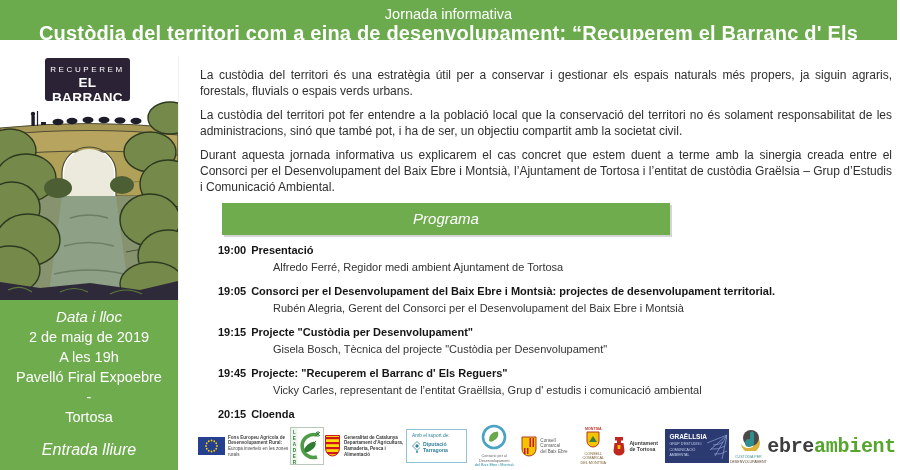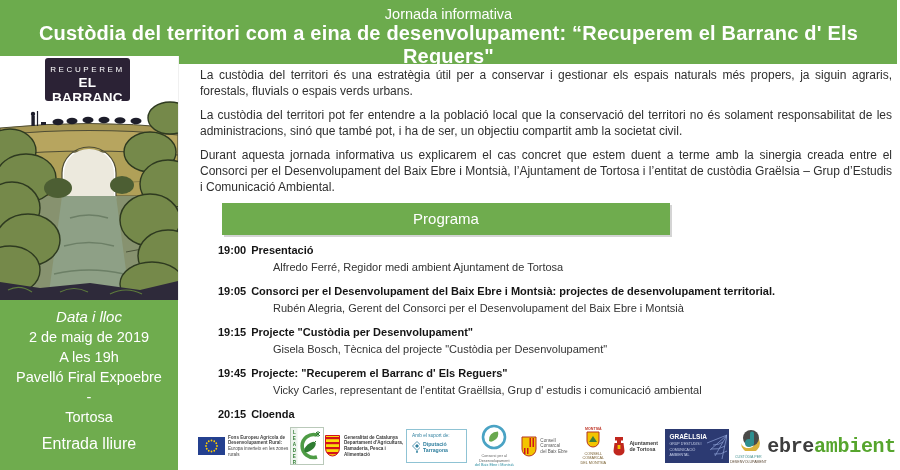--- a/index.html
+++ b/index.html
@@ -1,39 +1,39 @@
 <!DOCTYPE html>
 <html><head>
 <meta charset="utf-8">
 <style>
   html,body{margin:0;padding:0;background:#fff;}
   body{width:900px;height:470px;position:relative;font-family:"Liberation Sans",sans-serif;color:#333;overflow:hidden;}
 
   
-  .topbar{position:absolute;left:0;top:0;width:897px;height:64px;background:#6CAB4D;color:#fff;text-align:center;box-sizing:border-box;padding-top:6px;}
+  .topbar{position:absolute;left:0;top:0;width:897px;height:40px;background:#6CAB4D;color:#fff;text-align:center;box-sizing:border-box;padding-top:6px;}
   .topbar .t1{font-size:14.5px;}
   .topbar .t2{font-size:20px;font-weight:bold;margin-top:0;letter-spacing:.2px;}
 
   
   .sidebar{position:absolute;left:0;top:56px;width:178px;height:414px;border-radius:15px;}
   .poster{position:absolute;left:0;top:0;width:178px;height:244px;background:#fff;overflow:hidden;border-right:1px solid #f0f0f0;}
   .scene{position:absolute;left:0;top:0;}
   .badge{position:absolute;left:45px;top:2px;width:85px;height:43px;background:#2B2235;border-radius:3px;color:#fff;text-align:center;box-sizing:border-box;padding-top:7px;z-index:2;}
   .badge .b1{font-size:8px;letter-spacing:2.6px;}
   .badge .b2{font-size:13.5px;font-weight:bold;letter-spacing:.4px;margin-top:1px;}
   .badge .bu{width:36px;height:2px;background:#fff;margin:3px auto 0;}
   .infobox{position:absolute;left:0;top:244px;width:178px;height:218px;background:#6FAC4E;color:#fff;text-align:center;box-sizing:border-box;padding-top:7px;font-size:14.5px;line-height:20px;}
   .infobox .it{font-style:italic;font-size:15px;}
-  .infobox .entrada{margin-top:7px;font-size:16px;}
+  .infobox .entrada{margin-top:13px;font-style:italic;font-size:16px;}
   .strip{position:absolute;left:0;bottom:0;width:178px;height:11px;background:rgba(0,0,0,0.10);}
 
   
   .content{position:absolute;left:190px;top:56px;width:710px;height:414px;box-sizing:border-box;padding:11px 8px 0 10px;}
   .para{margin:0 0 8px 0;font-size:12px;line-height:16px;text-align:justify;color:#2f2f2f;}
-  .pbar{margin:7px 0 8px 22px;width:448px;height:32px;background:#6FAC4E;color:#fff;text-align:center;line-height:32px;font-size:15px;box-shadow:2px 2px 0 #d4d4d4;}
+  .pbar{margin:7px 0 8px 22px;width:448px;height:32px;background:#6FAC4E;color:#fff;text-align:center;line-height:32px;font-size:15px;box-shadow:2px 2px 0 #d4d4d4;font-style:italic;}
   .pitem{margin-bottom:9px;}
   .pihead{font-weight:bold;font-size:11px;line-height:15px;color:#151515;padding-left:18px;}
   .pihead .ptime{margin-right:5px;}
   .pispeaker{font-size:11px;line-height:15px;color:#333;padding-left:73px;margin-top:2px;}
 
   
   .logos{position:absolute;left:8px;right:4px;bottom:2px;height:44px;background:#fff;display:flex;align-items:center;justify-content:space-between;}
   .lg{flex:none;display:flex;align-items:center;}
   .tiny{font-size:4.6px;line-height:5.6px;color:#444;}
   .tinyb{font-weight:bold;}

